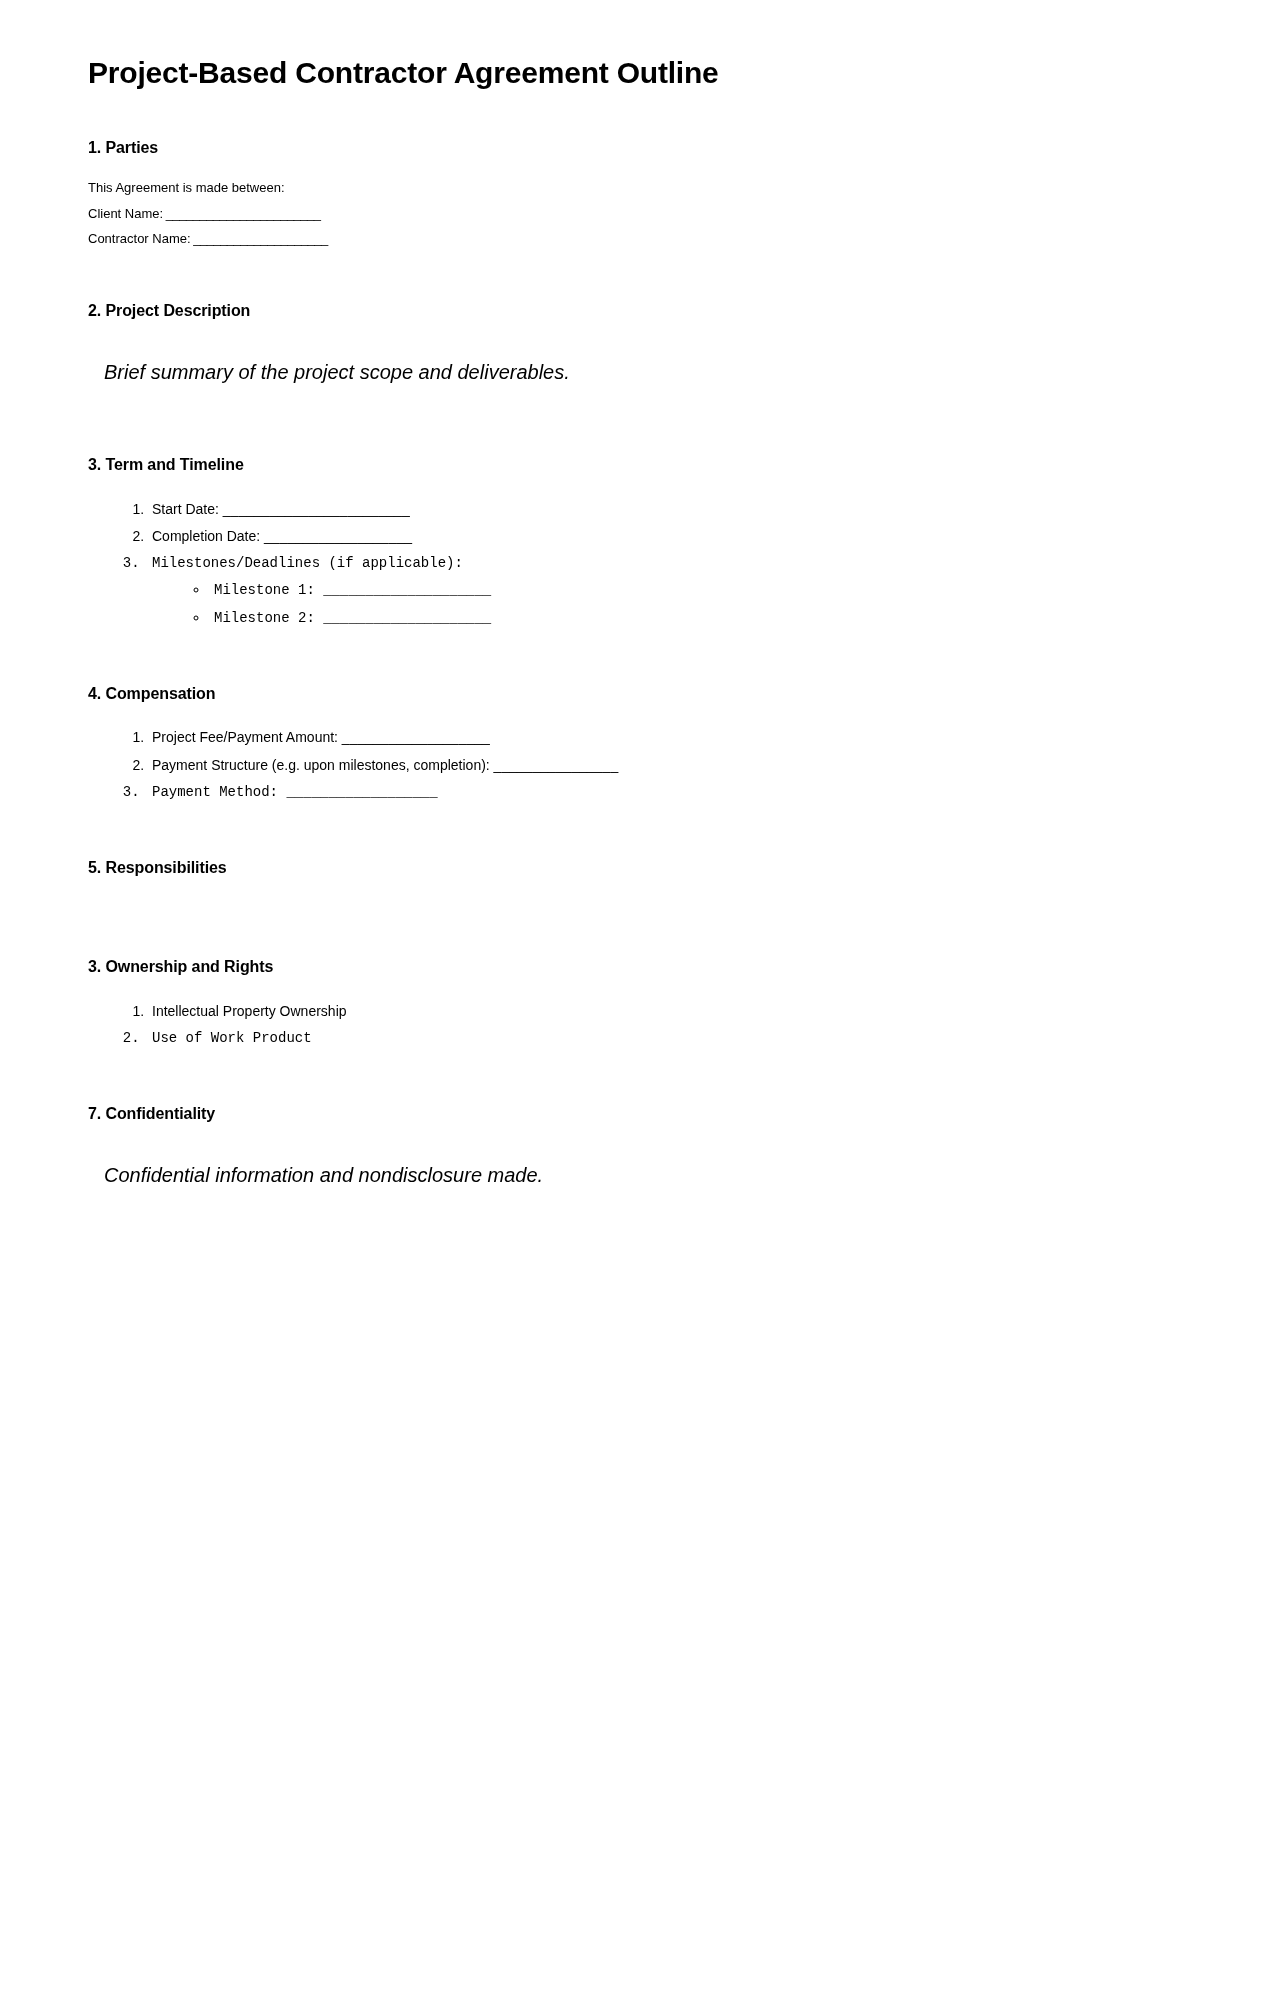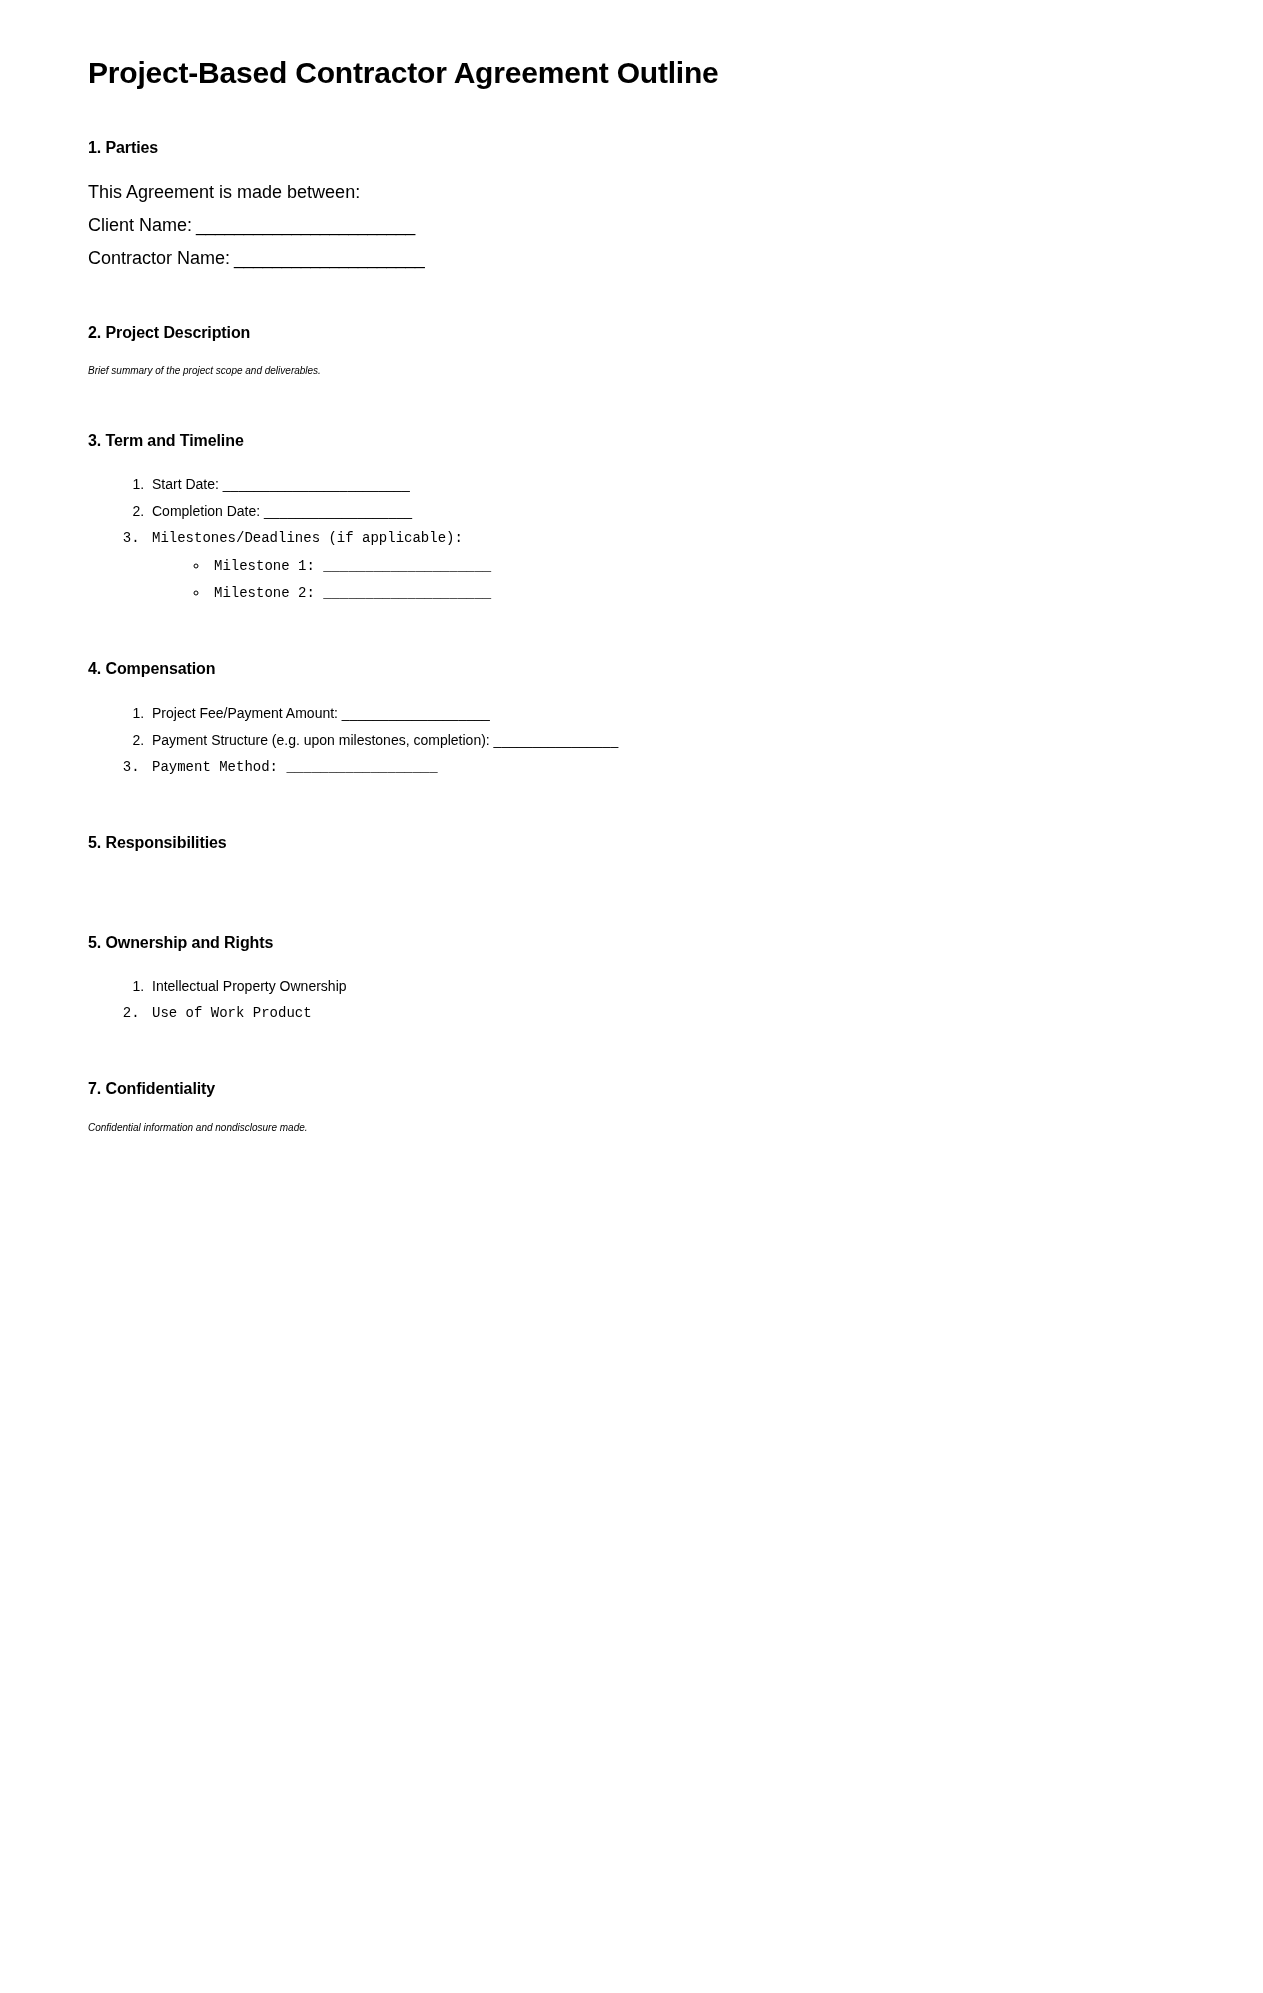--- a/index.html
+++ b/index.html
@@ -42,33 +42,33 @@
     letter-spacing: -0.1px;
   }
   
   .gap-title-to-s1 { height: 47px; }
   .gap-h-to-body   { height: 22px; }
   .gap-h-to-list   { height: 24px; }
   .gap-sec         { height: 52px; }
   .gap-sec-lg      { height: 56px; }
 
   p.body-text {
-    font-size: 18px;
+    font-size: 13px;
     line-height: 1.45;
     margin: 0;
     padding: 0;
   }
   p.body-text + p.body-text {
     margin-top: 7px;
   }
   .italic-note {
     font-style: italic;
-    font-size: 10px;
+    font-size: 20px;
     line-height: 1.45;
-    margin: 0;
+    margin: 16px;
   }
   .lbl-bold {
     font-weight: normal;
   }
   .blank {
     font-family: "Liberation Sans", sans-serif;
     letter-spacing: -0.5px;
     white-space: pre;
   }
   ol.num-list {
@@ -159,21 +159,21 @@
   <div class="gap-sec-lg"></div>
 
   <section class="section">
     <h2 class="section-heading">5. Responsibilities</h2>
     <div class="gap-h-to-list"></div>
   </section>
 
   <div class="gap-sec-lg"></div>
 
   <section class="section">
-    <h2 class="section-heading">5. Ownership and Rights</h2>
+    <h2 class="section-heading">3. Ownership and Rights</h2>
     <div class="gap-h-to-list"></div>
     <ol class="num-list">
       <li>Intellectual Property Ownership</li>
       <li>Use of Work Product</li>
     </ol>
   </section>
 
   <div class="gap-sec-lg"></div>
 
   <section class="section">

